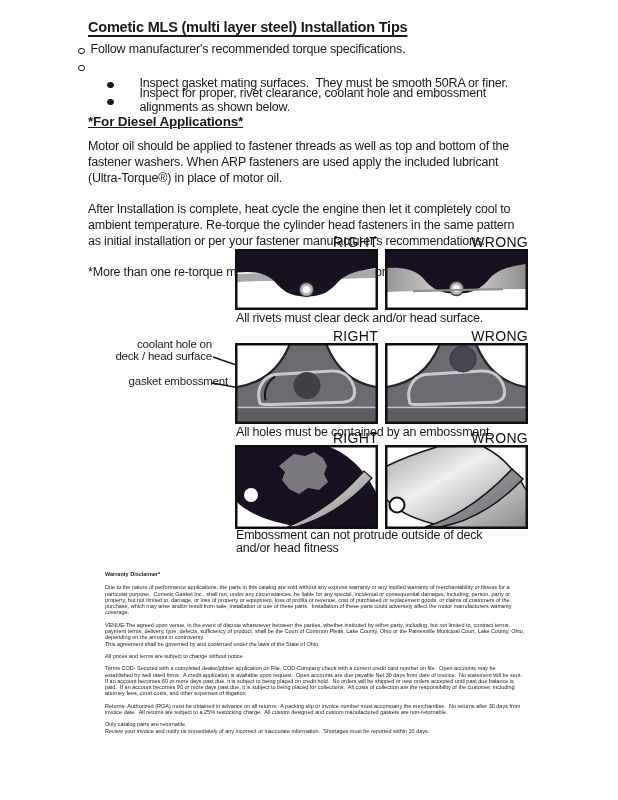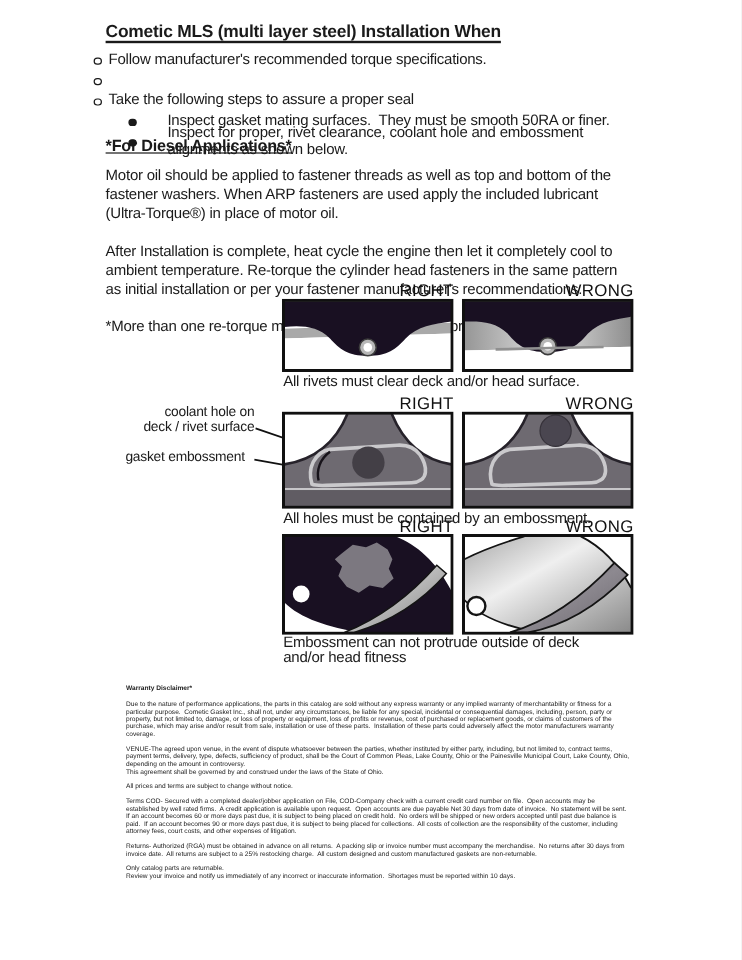--- a/index.html
+++ b/index.html
@@ -31,33 +31,29 @@
   .warranty p{margin:0 0 6px 0;white-space:pre-wrap;}
   .warranty p.tight{margin:0;}
   .pagenum{left:389px;top:800px;font-size:13.5px;letter-spacing:0.2px;}
   svg{display:block;}
 </style>
 </head>
 <body>
 
 <div class="page">
 
-  <div class="abs title">Cometic MLS (multi layer steel) Installation When</div>
+  <div class="abs title">Cometic MLS (multi layer steel) Installation Tips</div>
 
   <div class="abs bullets">
     <div class="b-row">
       <span class="marker open"></span>
       <span class="b-text">Follow manufacturer's recommended torque specifications.</span>
     </div>
     <div class="b-row">
       <span class="marker open"></span>
-    </div>
-    <div class="b-row">
-      <span class="marker open"></span>
-      <span class="b-text">Take the following steps to assure a proper seal</span>
     </div>
     <div class="b-row sub">
       <span class="marker solid"></span>
       <span class="b-text">Inspect gasket mating surfaces.  They must be smooth 50RA or finer.</span>
     </div>
     <div class="b-row sub">
       <span class="marker solid"></span>
       <span class="b-text">Inspect for proper, rivet clearance, coolant hole and embossment alignments as shown below.</span>
     </div>
   </div>
@@ -102,22 +98,22 @@
       <path d="M28,42.2 C50,41.5 95,40.5 118,40.2" stroke="#909090" stroke-width="2.2" fill="none"></path>
       <rect x="1.25" y="1.25" width="140.5" height="58.5" fill="none" stroke="#101010" stroke-width="2.5"></rect>
     </svg>
   </div>
   <div class="abs caption" style="left:236px;top:311px;">All rivets must clear deck and/or head surface.</div>
 
   <div class="abs dg-label" style="left:235px;top:328px;">RIGHT</div>
   <div class="abs dg-label" style="left:385px;top:328px;">WRONG</div>
 
   <div class="abs callout" style="left:98px;top:339px;width:114px;">coolant hole on
-deck / rivet surface</div>
-  <div class="abs callout" style="left:90px;top:376px;width:114px;text-align:right;">gasket embossment</div>
+deck / head surface</div>
+  <div class="abs callout" style="left:114px;top:376px;width:114px;text-align:right;">gasket embossment</div>
   <svg class="abs" style="left:205px;top:350px;" width="110" height="50" viewBox="0 0 110 50">
     <line x1="8" y1="7" x2="93" y2="36" stroke="#111" stroke-width="1.4"></line>
     <line x1="7" y1="33" x2="63" y2="43" stroke="#111" stroke-width="1.4"></line>
   </svg>
 
   <div class="abs" style="left:235px;top:343px;">
     <svg width="143" height="81" viewBox="0 0 143 81">
       <rect x="0" y="0" width="143" height="81" fill="#ffffff"></rect>
       <path d="M2,44 C28,40 45,25 54.5,2 L91.5,2 C101,25 116,40 141,44 L141,79 L2,79 Z" fill="#6e6a71"></path>
       <path d="M2,44 C28,40 45,25 54.5,2" stroke="#26222a" stroke-width="2.2" fill="none"></path>

